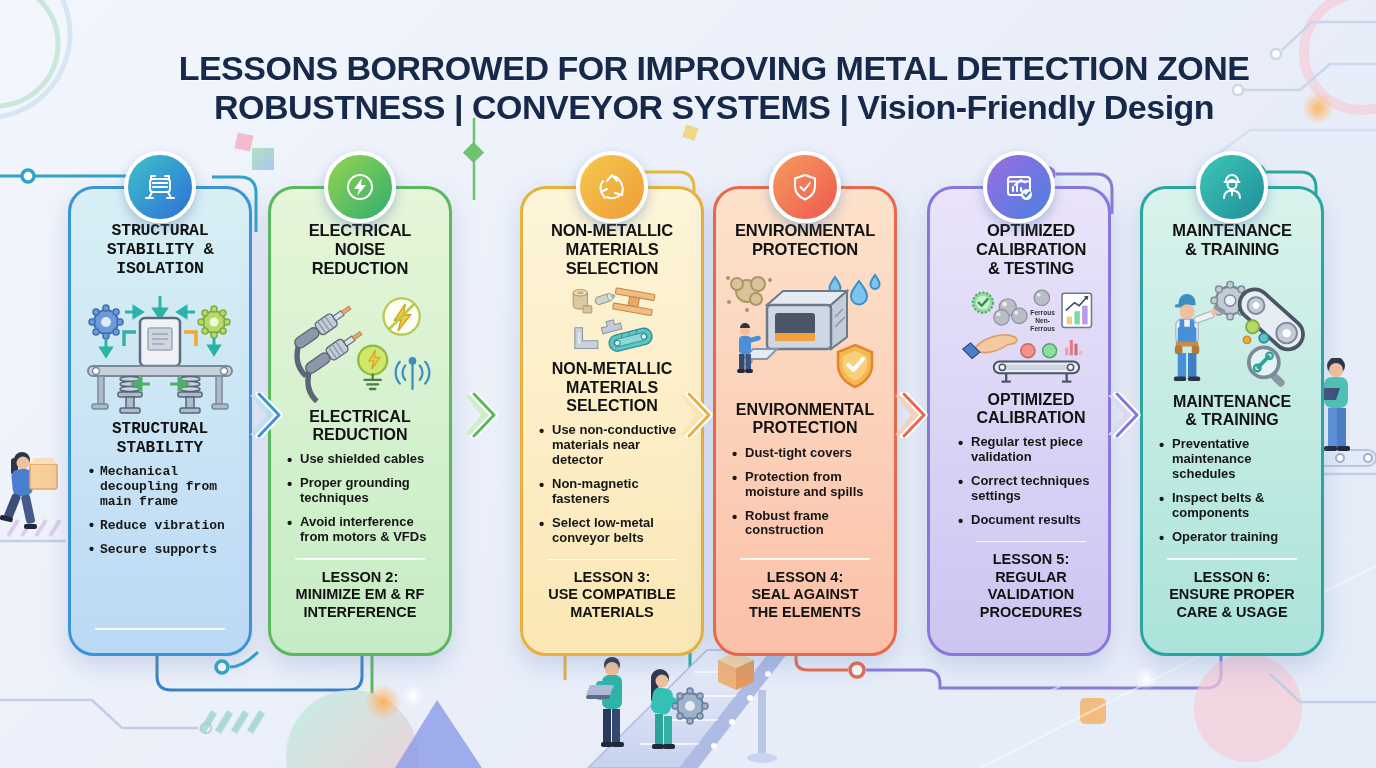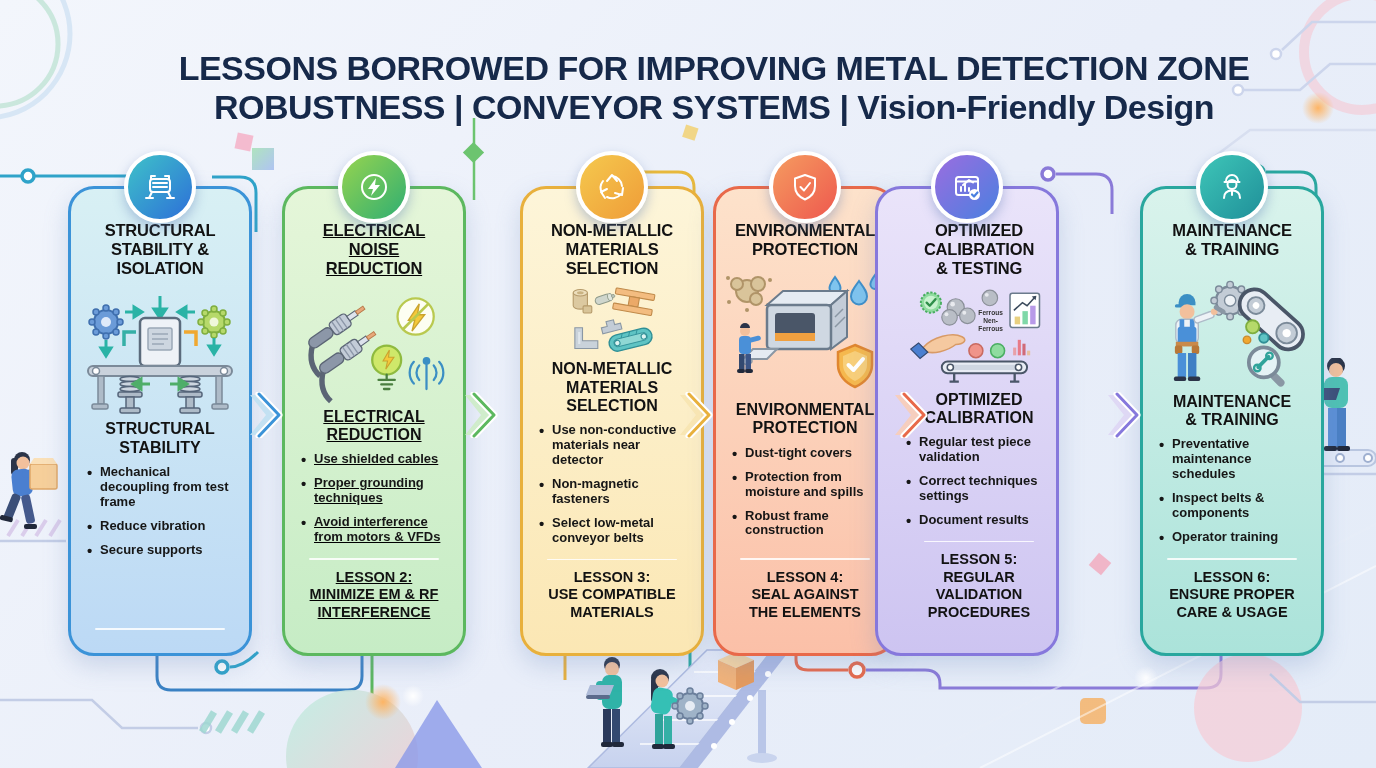--- a/index.html
+++ b/index.html
@@ -235,21 +235,21 @@
   <polygon points="-2,30 22,30 18,42 -6,42" fill="#3b4f78"></polygon>
   <rect x="10" y="50" width="9" height="39" fill="#5b8fd6"></rect>
     <rect x="19" y="50" width="9" height="39" fill="#4a7fc4"></rect>
   <rect x="6" y="88" width="13" height="5" rx="2" fill="#20283a"></rect>
     <rect x="19" y="88" width="13" height="5" rx="2" fill="#20283a"></rect>
 </svg>
 
 <h1 class="title"><span>LESSONS BORROWED FOR IMPROVING METAL DETECTION ZONE</span>
 <span>ROBUSTNESS | CONVEYOR SYSTEMS | Vision-Friendly Design</span></h1>
 
-<section class="card" style="left: 68px; --accent: #3b93d8; --bg1: #d8f0f4; --bg2: #bcd9f5; --icon1: #3ec2c9; --icon2: #2d6fd8; --chev: #bfe0f2;">
+<section class="card" style="left: 68px; font-family: Liberation Mono, monospace; --accent: #3b93d8; --bg1: #d8f0f4; --bg2: #bcd9f5; --icon1: #3ec2c9; --icon2: #2d6fd8; --chev: #bfe0f2;">
   <div class="card-icon">
     <svg width="36" height="36" viewBox="0 0 36 36" fill="none" stroke="#fff" stroke-width="2" stroke-linecap="round" stroke-linejoin="round">
       <rect x="8" y="10" width="20" height="13" rx="3"></rect>
         <path d="M11 14 H25 M11 18 H25"></path>
       <path d="M9 10 V7 H13 M23 7 H27 V10 M10 23 L7 29 M26 23 L29 29 M4 29 H11 M25 29 H32"></path>
     </svg>
   </div>
   <h2 class="heading">STRUCTURAL
 STABILITY &amp;
 ISOLATION</h2>
@@ -327,28 +327,28 @@
     <g stroke="#4fae6a" stroke-width="3" fill="#4fae6a">
       <line x1="62" y1="100" x2="72" y2="100"></line>
         <polygon points="63,95 63,105 55,100"></polygon>
       <line x1="102" y1="100" x2="92" y2="100"></line>
         <polygon points="101,95 101,105 109,100"></polygon>
     </g>
   </svg>
   <h3 class="subheading">STRUCTURAL
 STABILITY</h3>
   <ul class="bullets">
-    <li>Mechanical decoupling from test frame</li>
+    <li>Mechanical decoupling from main frame</li>
     <li>Reduce vibration</li>
     <li>Secure supports</li>
   </ul>
   <div class="divider"></div>
 </section>
 
-<section class="card" style="left: 282px; text-decoration: underline; --accent: #5cb85f; --bg1: #e5f6d9; --bg2: #c6ecc5; --icon1: #97d44f; --icon2: #2fae72; --chev: #cdecc6;">
+<section class="card" style="left: 268px; --accent: #5cb85f; --bg1: #e5f6d9; --bg2: #c6ecc5; --icon1: #97d44f; --icon2: #2fae72; --chev: #cdecc6;">
   <div class="card-icon">
     <svg width="36" height="36" viewBox="0 0 36 36">
       <circle cx="18" cy="18" r="12" fill="none" stroke="#fff" stroke-width="2"></circle>
       <polygon points="20,9 12,20 17,20 15,27 24,16 19,16" fill="#fff"></polygon>
     </svg>
   </div>
   <h2 class="heading">ELECTRICAL
 NOISE
 REDUCTION</h2>
   <svg class="illus" width="164" height="132" viewBox="0 0 164 132">
@@ -519,21 +519,21 @@
     <li>Dust-tight covers</li>
     <li>Protection from moisture and spills</li>
     <li>Robust frame construction</li>
   </ul>
   <div class="divider"></div>
   <div class="lesson">LESSON 4:
 SEAL AGAINST
 THE ELEMENTS</div>
 </section>
 
-<section class="card" style="left: 875px; padding-left: 34px; --accent: #8678dc; --bg1: #eae4fa; --bg2: #cdc4f1; --icon1: #9b6de0; --icon2: #4a80e0; --chev: #ded6f4;">
+<section class="card" style="left: 927px; padding-left: 34px; --accent: #8678dc; --bg1: #eae4fa; --bg2: #cdc4f1; --icon1: #9b6de0; --icon2: #4a80e0; --chev: #ded6f4;">
   <div class="card-icon">
     <svg width="36" height="36" viewBox="0 0 36 36" fill="none" stroke="#fff" stroke-width="2" stroke-linecap="round" stroke-linejoin="round">
       <rect x="7" y="8" width="22" height="18" rx="2.5"></rect>
         <path d="M7 12.5 H29"></path>
       <path d="M12 22 V18 M16 22 V15 M20 22 V19"></path>
         <path d="M14 16 L20 11 L24 13.5"></path>
       <circle cx="25.5" cy="25.5" r="5.5" fill="#fff" stroke="none"></circle>
       <path d="M23 25.5 L25 27.5 L28.5 23.5" stroke="#4a80e0" stroke-width="2.2"></path>
     </svg>
   </div>

